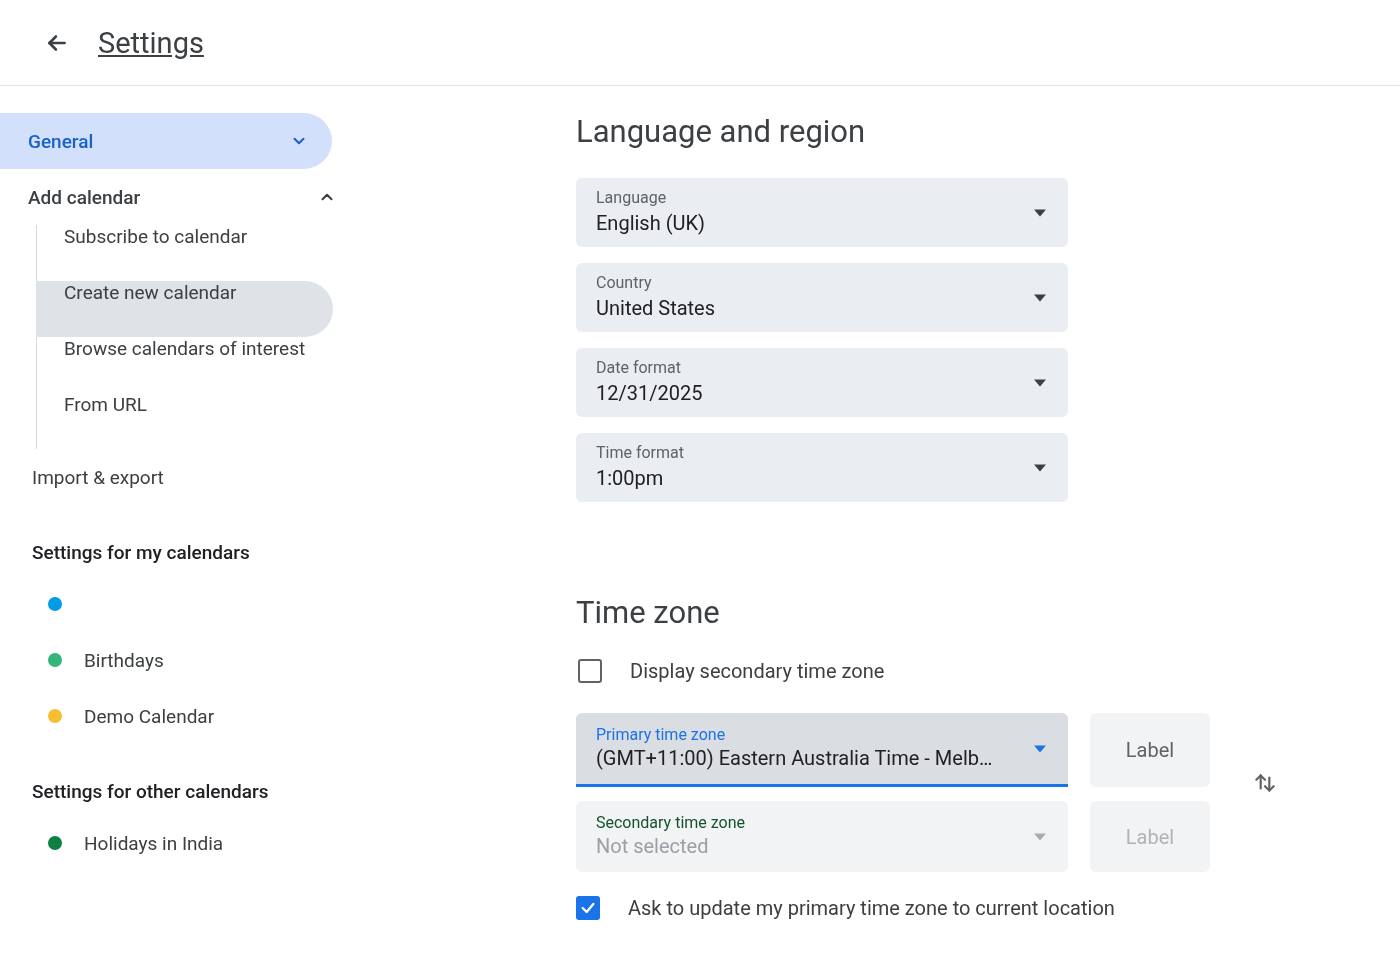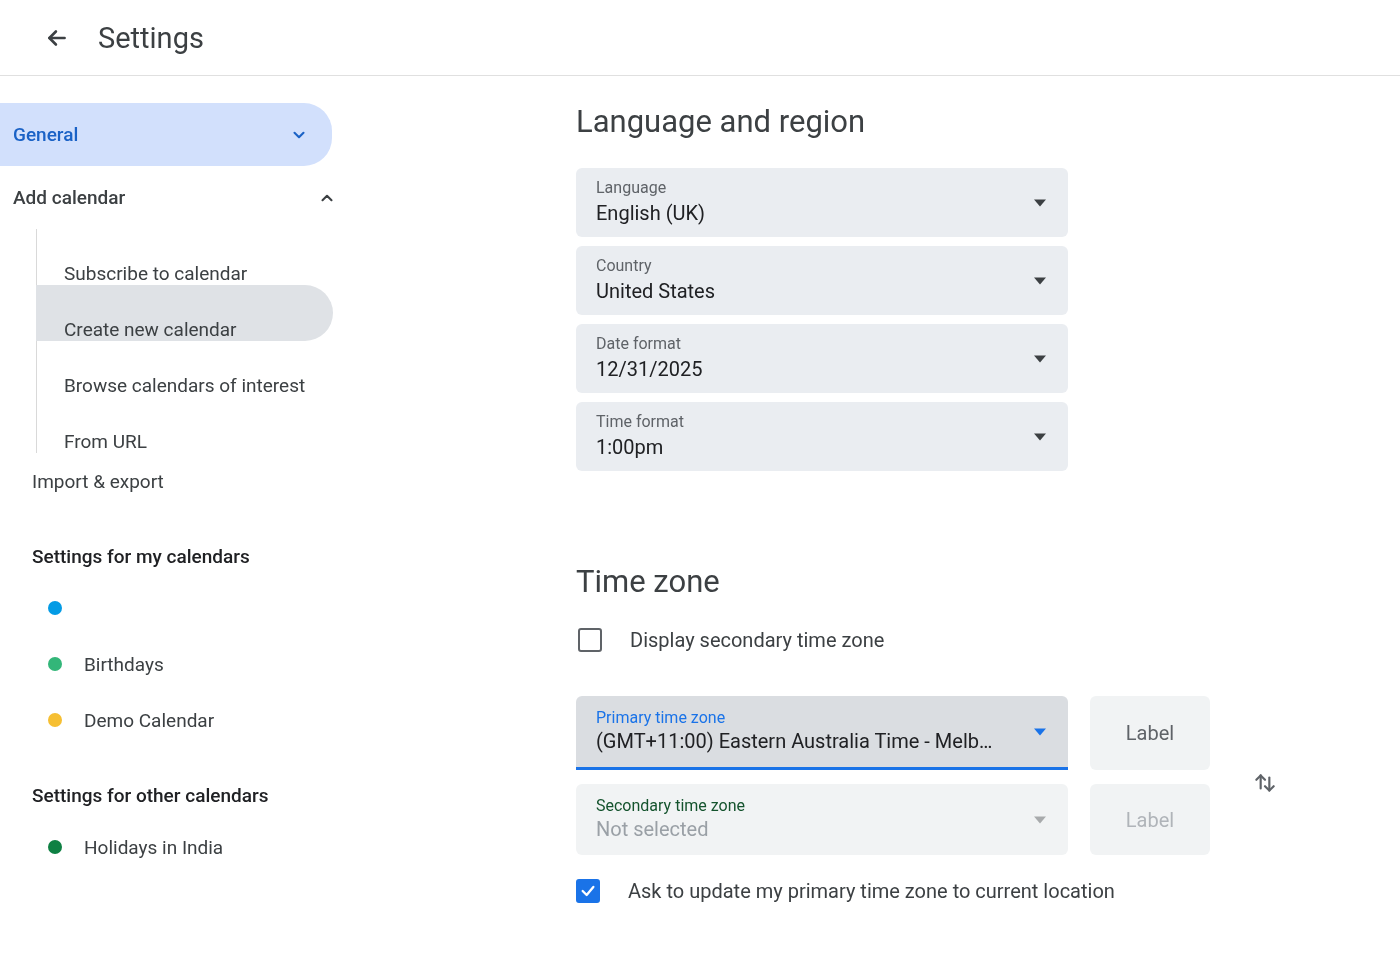--- a/index.html
+++ b/index.html
@@ -9,23 +9,24 @@
     color: #3c4043;
     width: 1400px;
     height: 955px;
     overflow: hidden;
     position: relative;
   }
   
   .header {
     display: flex;
     align-items: center;
-    height: 76px;
+    height: 86px;
     padding-left: 34px;
     border-bottom: 1px solid #e0e0e0;
+    text-decoration: underline;
   }
   .back-btn {
     width: 46px;
     height: 46px;
     display: flex;
     align-items: center;
     justify-content: center;
     border-radius: 50%;
     cursor: pointer;
     color: #5f6368;
@@ -48,43 +49,43 @@
   .main {
     flex: 1;
     padding-left: 216px;
     padding-top: 0;
   }
   
   .nav-section {
     display: flex;
     align-items: center;
     justify-content: space-between;
-    height: 63px;
-    padding: 0 24px 0 13px;
+    height: 56px;
+    padding: 0 24px 0 28px;
     font-size: 19px;
     font-weight: 500;
     color: #3c4043;
     border-top-right-radius: 28px;
     border-bottom-right-radius: 28px;
     cursor: pointer;
   }
   .nav-section.active {
     background: #d2e0fc;
     color: #1a62c6;
     width: 332px;
   }
   .nav-section.active .chev { color: #1a62c6; }
   .chev { color: #3c4043; }
   .nav-sub-group {
     margin: 0 0 0 36px;
     border-left: 1px solid #d9d9d9;
   }
   .nav-sub {
     display: flex;
-    align-items: flex-end;
+    align-items: flex-start;
     height: 56px;
     padding-left: 28px;
     font-size: 19px;
     color: #3c4043;
     border-top-right-radius: 28px;
     border-bottom-right-radius: 28px;
     cursor: pointer;
     margin-left: -1px;
   }
   .nav-sub.highlight {
@@ -127,21 +128,21 @@
     font-size: 31px;
     font-weight: 400;
     color: #3c4043;
     margin-bottom: 28px;
   }
   .select-box {
     width: 492px;
     background: #eaedf1;
     border-radius: 6px;
     padding: 10px 20px 12px 20px;
-    margin-bottom: 9px;
+    margin-bottom: 16px;
     position: relative;
     cursor: pointer;
   }
   .select-box .label {
     font-size: 16px;
     color: #5f6368;
     margin-bottom: 4px;
   }
   .select-box .value {
     font-size: 20px;
@@ -151,21 +152,21 @@
     position: absolute;
     right: 22px;
     top: 50%;
     transform: translateY(-50%);
   }
   .tz-section { margin-top: 92px; }
   .checkbox-row {
     display: flex;
     align-items: center;
     gap: 28px;
-    margin: 22px 0 44px 2px;
+    margin: 22px 0 30px 2px;
   }
   .check {
     width: 24px;
     height: 24px;
     border: 2px solid #5f6368;
     border-radius: 3px;
     cursor: pointer;
     flex-shrink: 0;
     display: flex;
     align-items: center;

